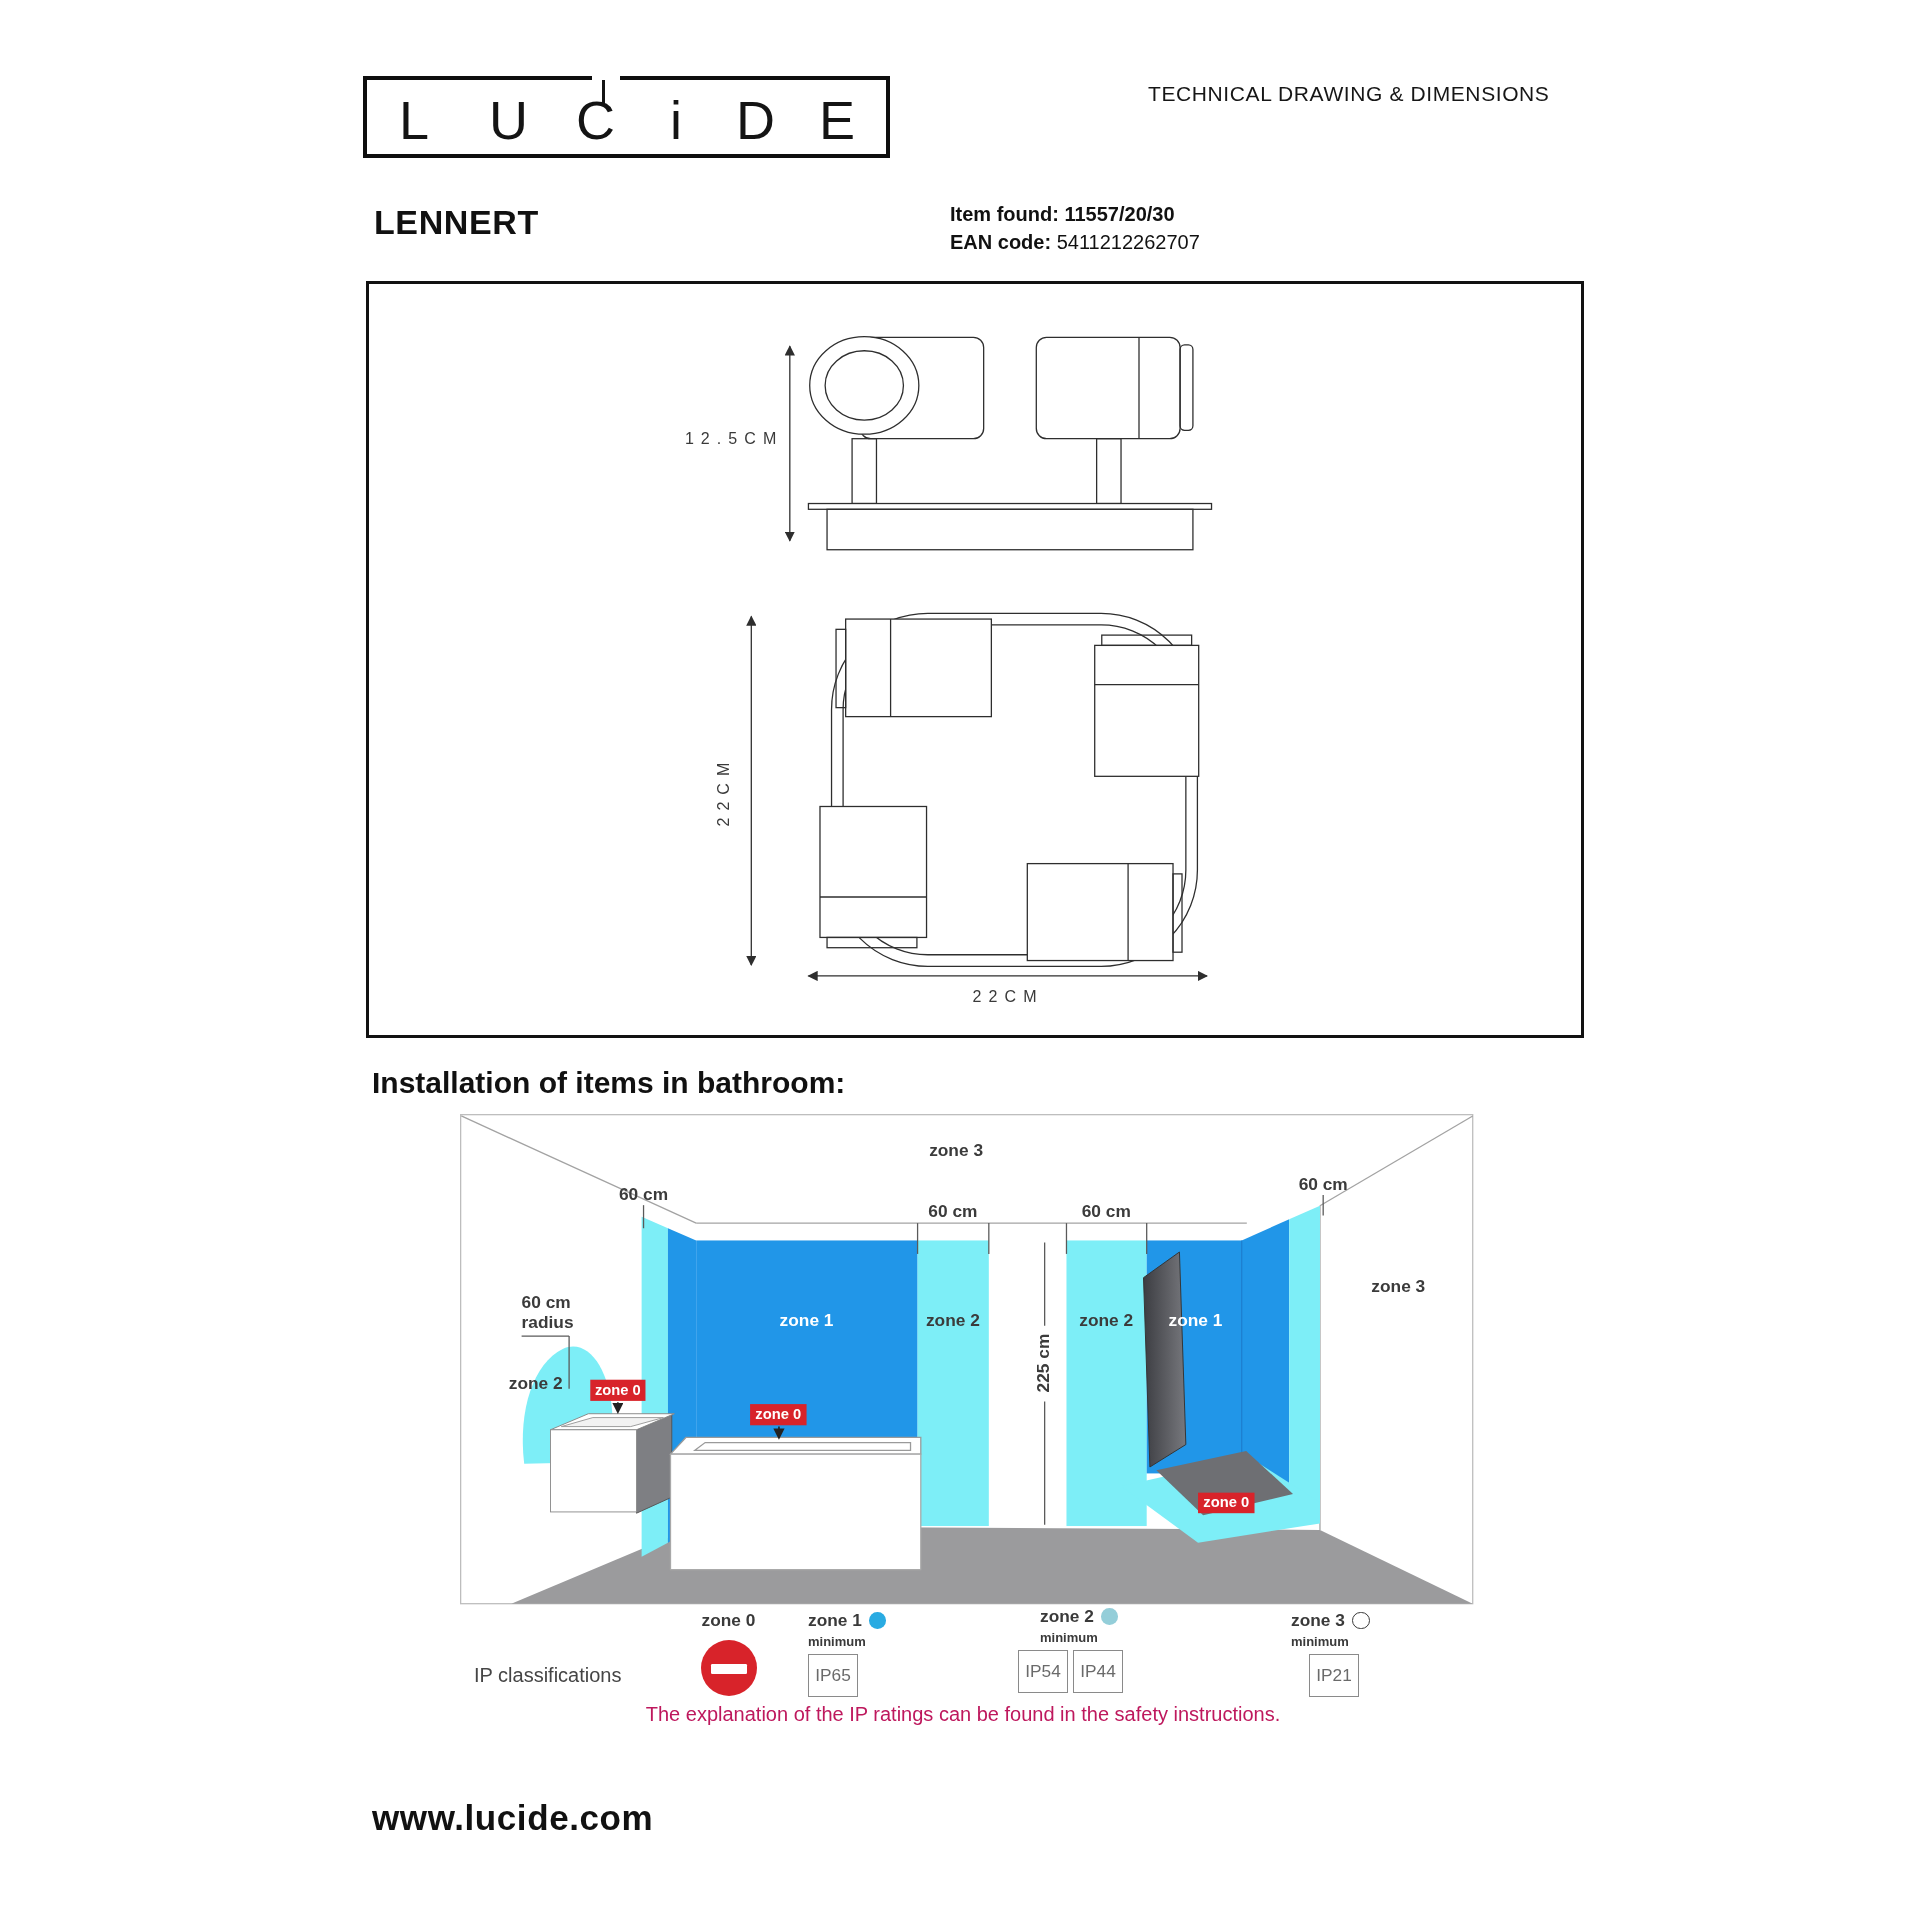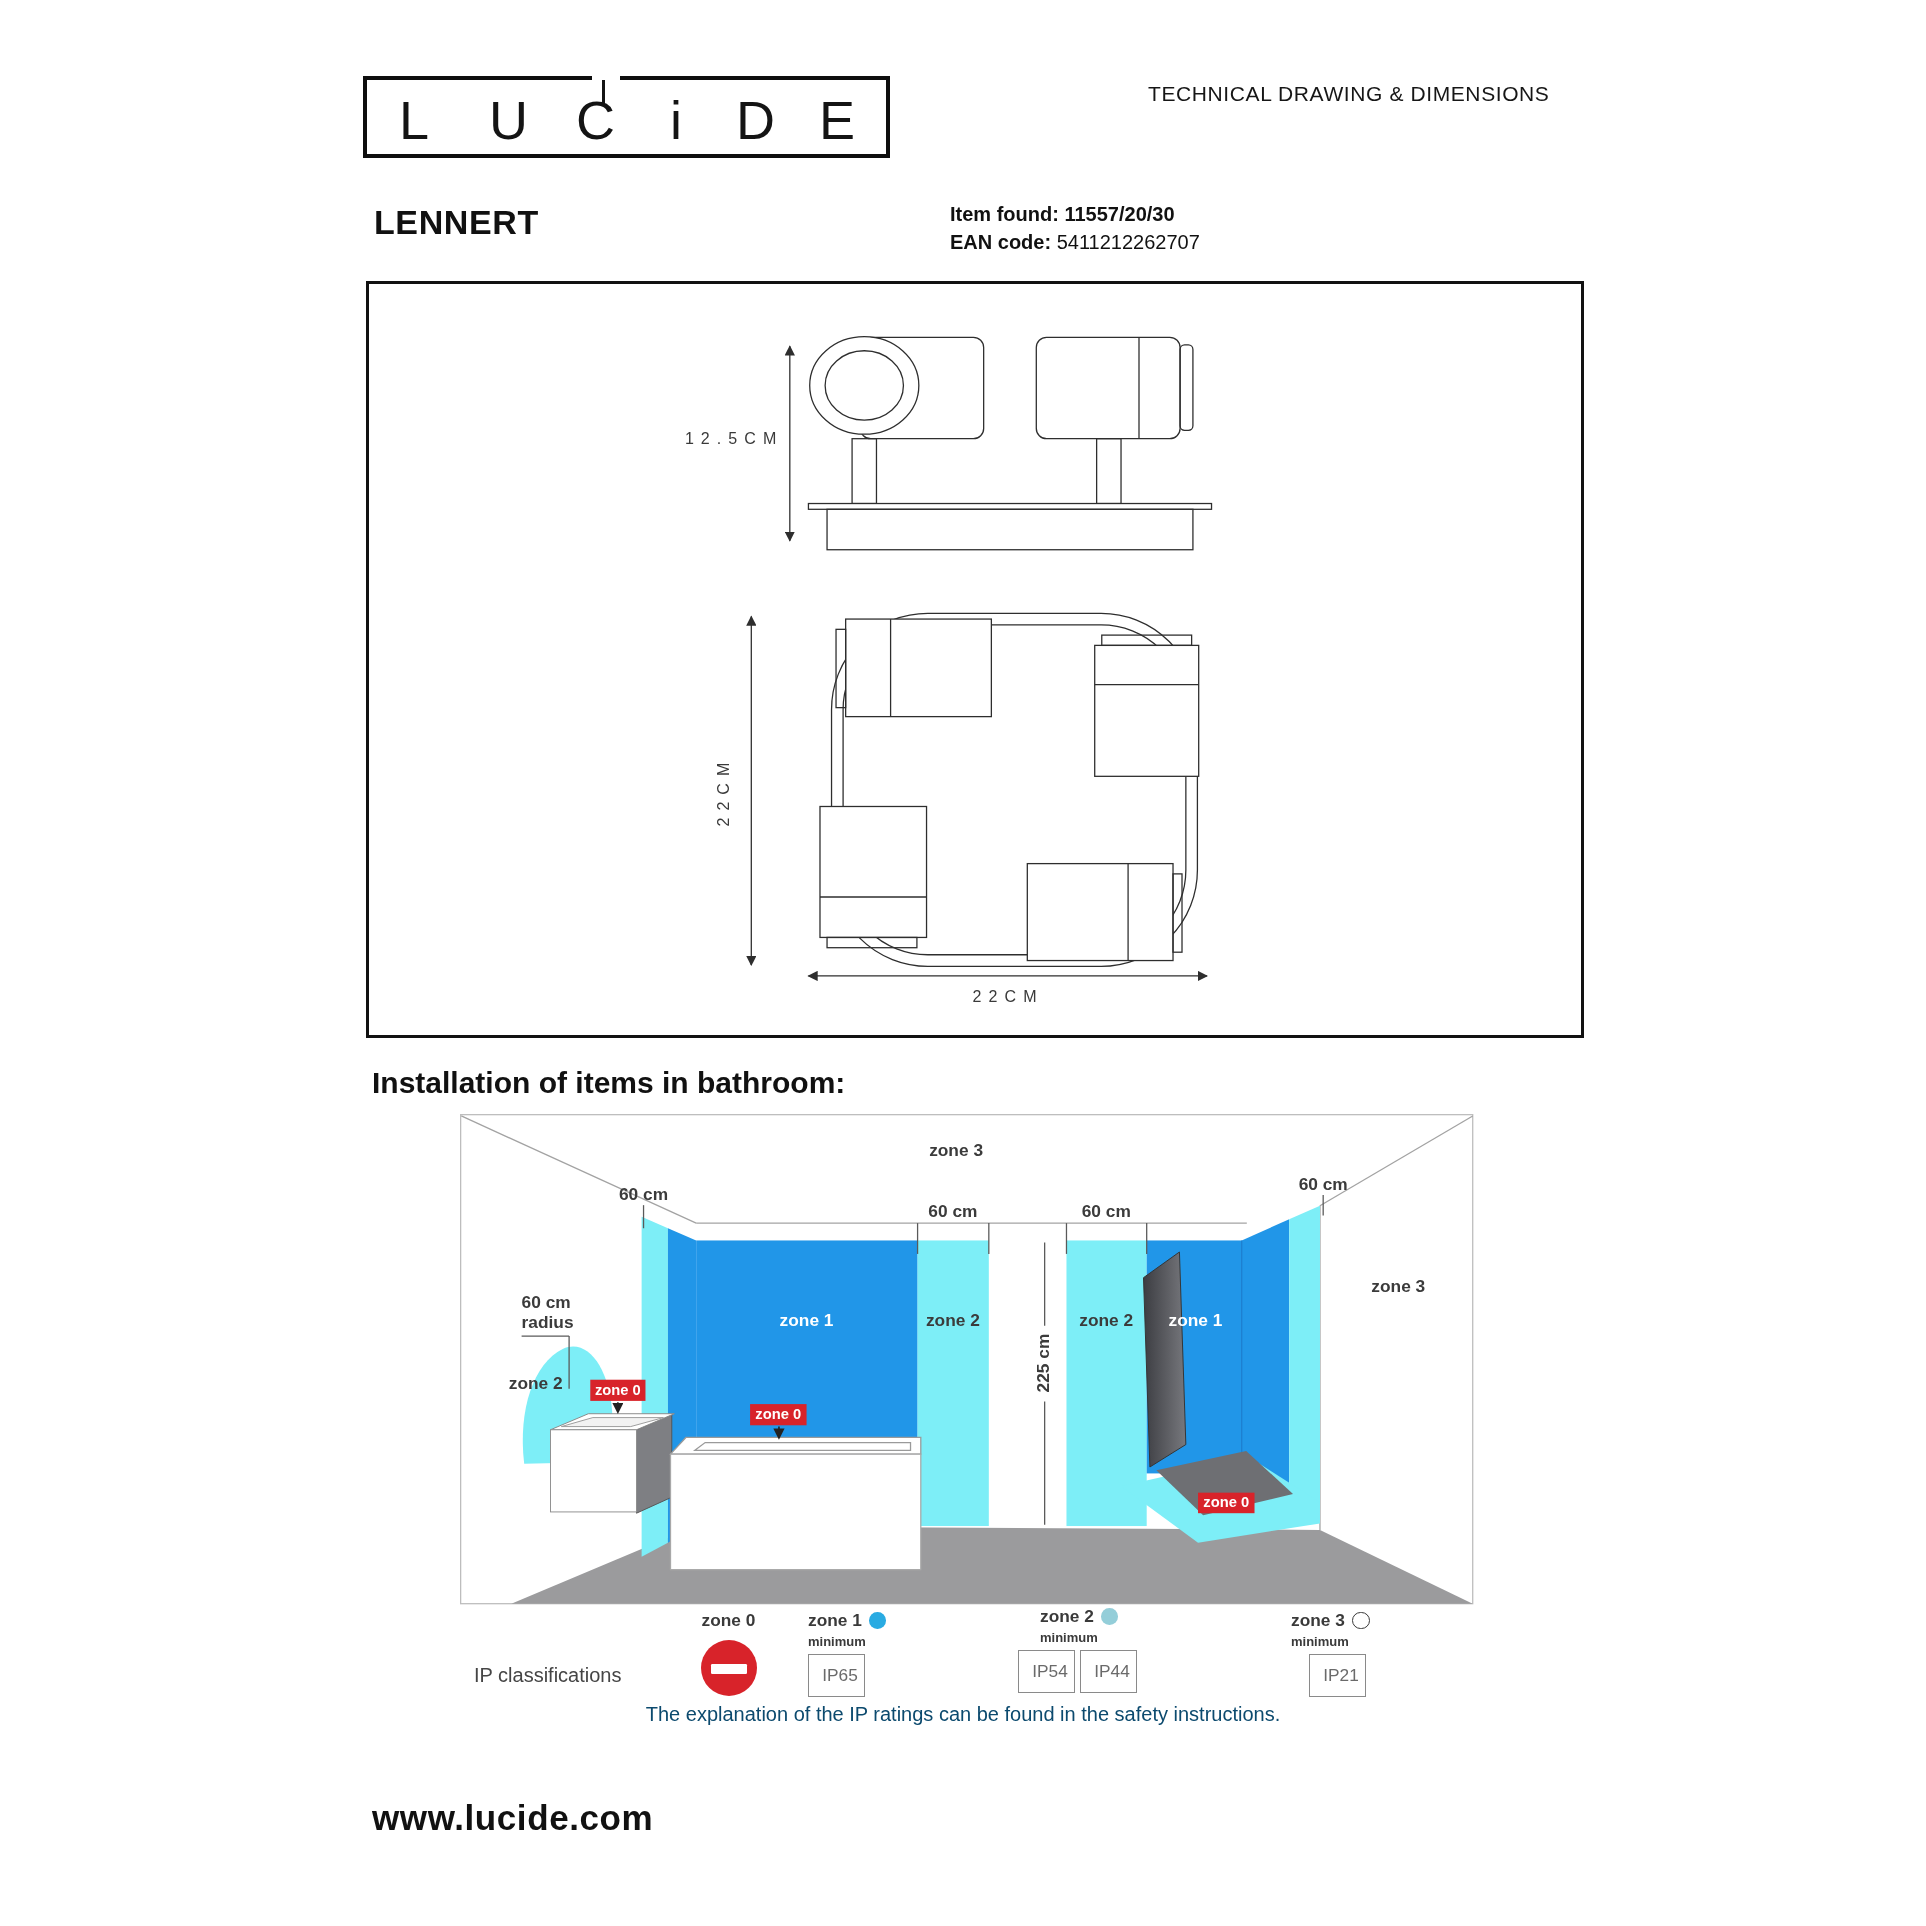--- a/index.html
+++ b/index.html
@@ -25,26 +25,26 @@
   .install-heading{left:372px;top:1066px;font-size:30px;font-weight:bold;}
 
   
   .ip-title{left:474px;top:1664px;font-size:20px;font-weight:500;color:#454545;}
   .lg-label{font-size:17.3px;font-weight:600;color:#3a3a3a;white-space:nowrap;}
   .lg-min{font-size:13px;font-weight:600;color:#3a3a3a;margin-top:3px;}
   .lg-dot{display:inline-block;width:16.7px;height:16.7px;border-radius:50%;vertical-align:-2.6px;margin-left:7.7px;}
   .lg-ring{display:inline-block;width:15.4px;height:15.4px;border-radius:50%;border:1.9px solid #3a3a3a;
            vertical-align:-3.2px;margin-left:7.7px;background:#fff;}
   .ip-box{width:48px;height:41px;border:1.3px solid #8a8a8a;display:flex;align-items:center;
-          justify-content:center;font-size:17.3px;color:#6a6a6a;background:#fff;padding-left:7px;}
+          justify-content:center;font-size:17.3px;color:#6a6a6a;background:#fff;}
   .noentry{width:56px;height:56px;border-radius:50%;position:relative;}
   .noentry .bar{position:absolute;left:10.3px;top:24px;width:36px;height:9.6px;background:#fff;border-radius:1.3px;}
   .row{display:flex;gap:5px;}
 
-  .note{left:963px;top:1703px;transform:translateX(-50%);font-size:20px;color:#0c4a6e;white-space:nowrap;}
+  .note{left:963px;top:1703px;transform:translateX(-50%);font-size:20px;color:#be185d;white-space:nowrap;}
   .footer-1{left:372px;top:1764px;font-size:24px;font-weight:bold;}
   .footer-2{left:372px;top:1798px;font-size:35px;font-weight:bold;letter-spacing:0.6px;}
 
   svg text{font-family:"Liberation Sans", sans-serif;}
   .dim-text{letter-spacing:11px;fill:#3a3a3a;font-size:25px;}
   .bz{font-size:27px;font-weight:600;}
   .bz-dark{fill:#3b3b3b;}
   .bz-light{fill:#ffffff;}
   .badge-t{font-size:23px;font-weight:700;fill:#ffffff;}
 </style>

